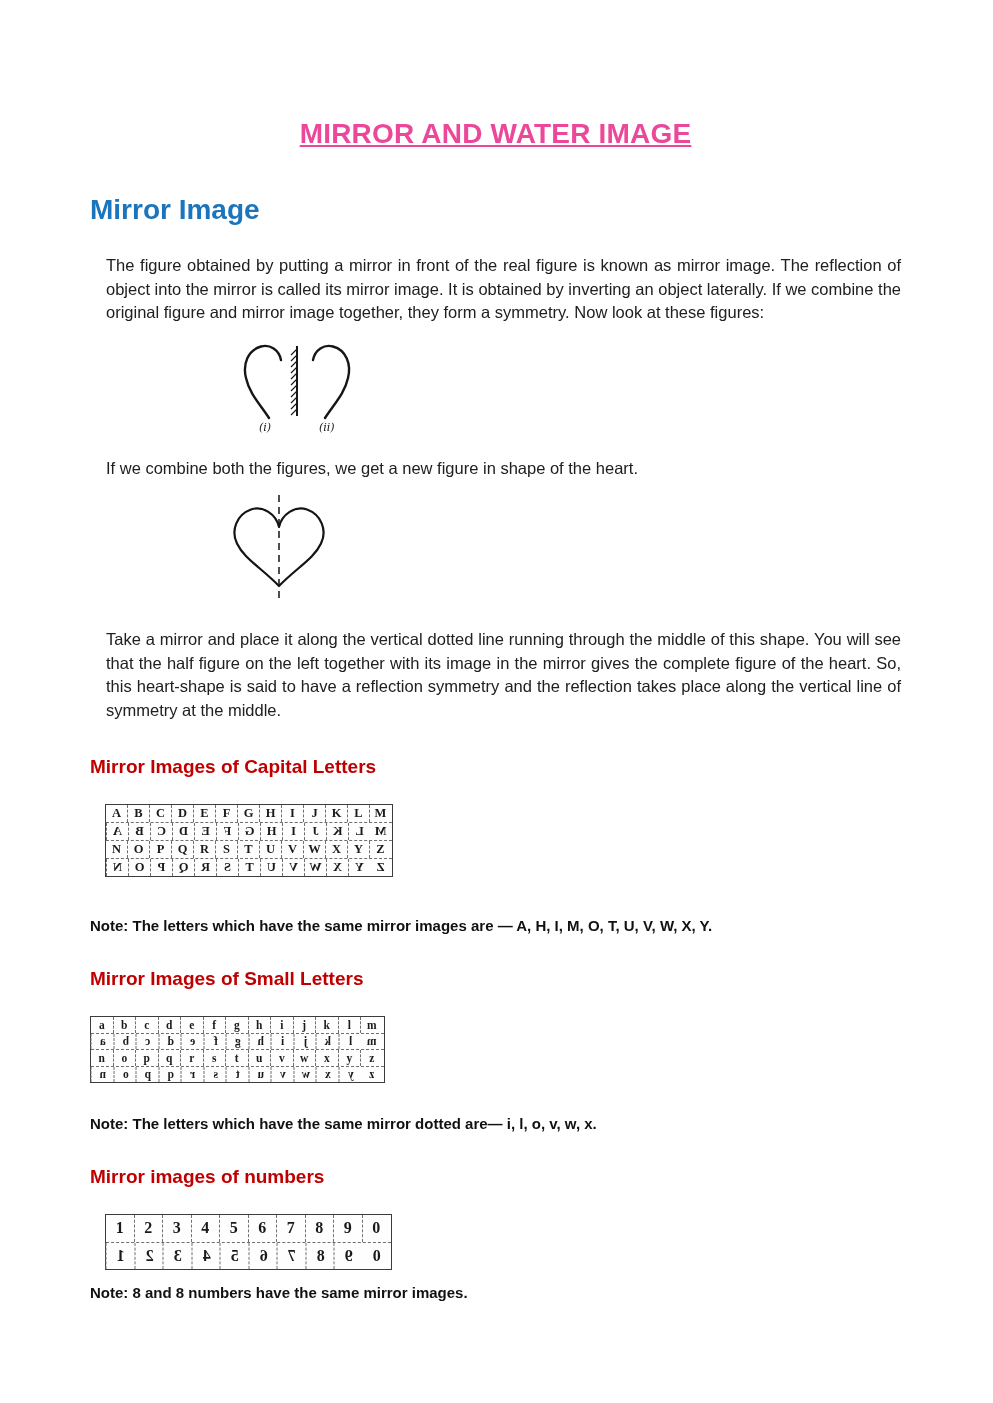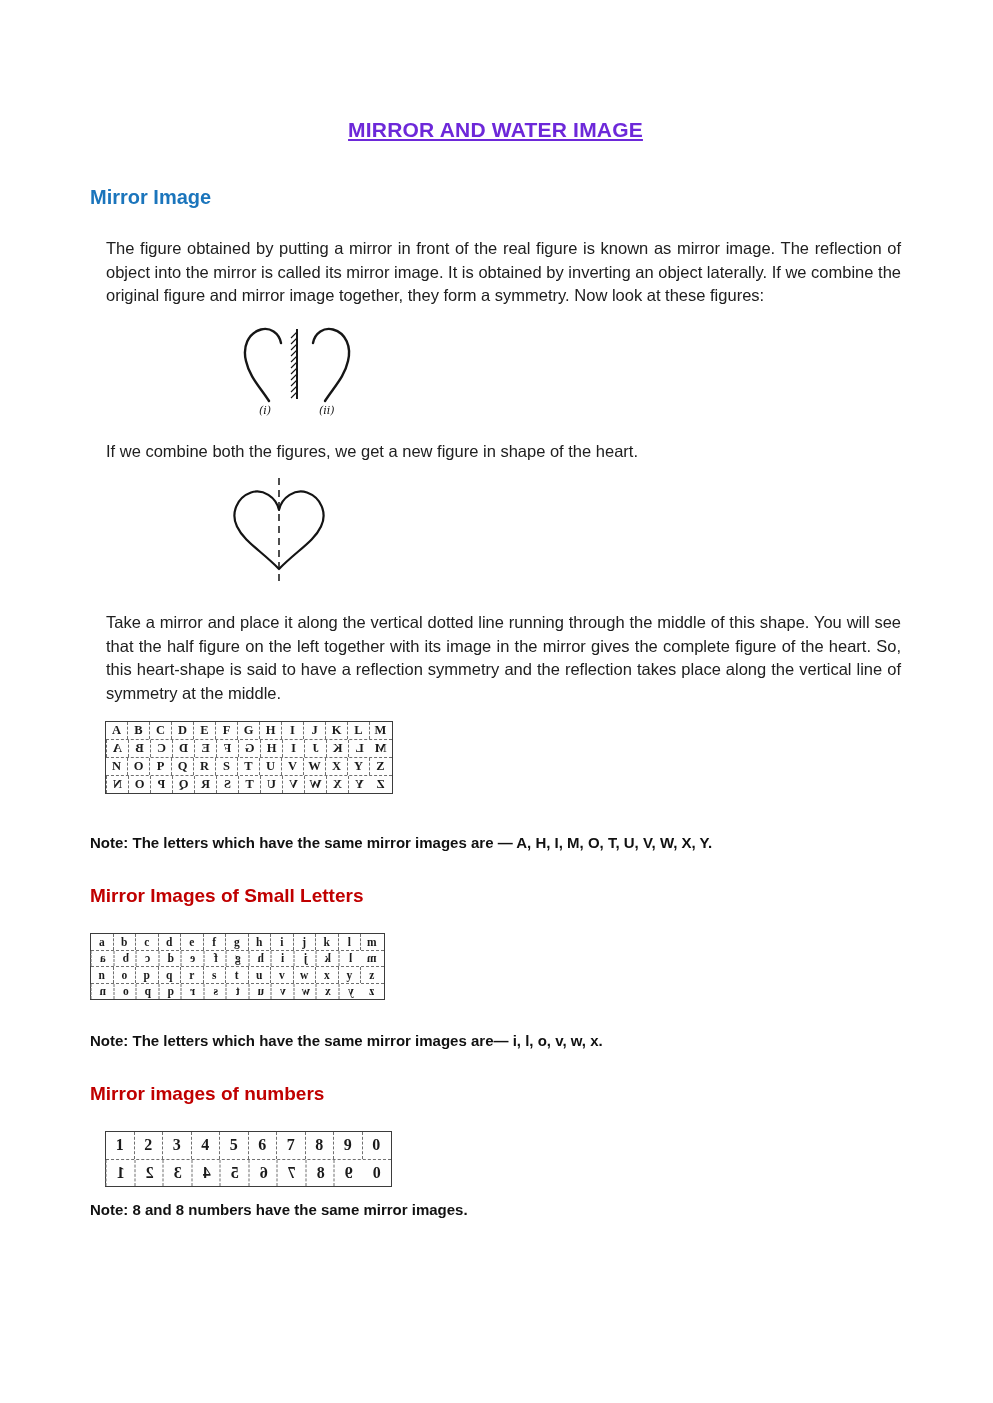--- a/index.html
+++ b/index.html
@@ -8,30 +8,30 @@
     min-height: 1403px;
     font-family: "Liberation Sans", sans-serif;
     color: #1f1f1f;
     position: relative;
   }
   .page {
     padding: 118px 92px 60px 90px;
   }
   .doc-title {
     text-align: center;
-    font-size: 21px;
-    font-weight: bold;
-    color: #6d28d9;
+    font-size: 28px;
+    font-weight: bold;
+    color: #ec4899;
     text-decoration: underline;
     letter-spacing: 0.2px;
     margin: 0 0 44px 0;
   }
   .blue-heading {
     color: #1b75bc;
-    font-size: 20px;
+    font-size: 28px;
     font-weight: bold;
     margin: 0 0 28px 0;
   }
   .red-heading {
     color: #c00000;
     font-size: 19px;
     font-weight: bold;
     margin: 34px 0 22px 0;
   }
   .para {
@@ -138,20 +138,21 @@
                C 19 22.5, 12.5 38, 19 51.5
                C 26 66.5, 43.5 76, 61 94
                C 78.5 76, 96 66.5, 103 51.5
                C 109.5 38, 103 22.5, 89 17.5
                C 77 13.5, 64 22, 61 35 Z" fill="none" stroke="#141414" stroke-width="2.2" stroke-linejoin="round"></path>
     </svg>
   </div>
 
   <p class="para" style="margin-top:20px;">Take a mirror and place it along the vertical dotted line running through the middle of this shape. You will see that the half figure on the left together with its image in the mirror gives the complete figure of the heart. So, this heart-shape is said to have a reflection symmetry and the reflection takes place along the vertical line of symmetry at the middle.</p>
 
+  <h3 class="red-heading">Mirror Images of Capital Letters</h3>
 
   <div class="mtable capital"><div class="mtable-row" style="grid-template-columns: repeat(13, 1fr);">
         <div class="mtable-cell">A</div>
         <div class="mtable-cell">B</div>
         <div class="mtable-cell">C</div>
         <div class="mtable-cell">D</div>
         <div class="mtable-cell">E</div>
         <div class="mtable-cell">F</div>
         <div class="mtable-cell">G</div>
         <div class="mtable-cell">H</div>
@@ -259,21 +260,21 @@
         <div class="mtable-cell mirrored">s</div>
         <div class="mtable-cell mirrored">t</div>
         <div class="mtable-cell mirrored">u</div>
         <div class="mtable-cell mirrored">v</div>
         <div class="mtable-cell mirrored">w</div>
         <div class="mtable-cell mirrored">x</div>
         <div class="mtable-cell mirrored">y</div>
         <div class="mtable-cell mirrored">z</div>
       </div></div>
 
-  <p class="note" style="margin-top:26px;">Note: The letters which have the same mirror images are— i, l, o, v, w, x.</p>
+  <p class="note" style="margin-top:26px;">Note: The letters which have the same mirror dotted are— i, l, o, v, w, x.</p>
 
   <h3 class="red-heading">Mirror images of numbers</h3>
 
   <div class="mtable numbers"><div class="mtable-row" style="grid-template-columns: repeat(10, 1fr);">
         <div class="mtable-cell">1</div>
         <div class="mtable-cell">2</div>
         <div class="mtable-cell">3</div>
         <div class="mtable-cell">4</div>
         <div class="mtable-cell">5</div>
         <div class="mtable-cell">6</div>

